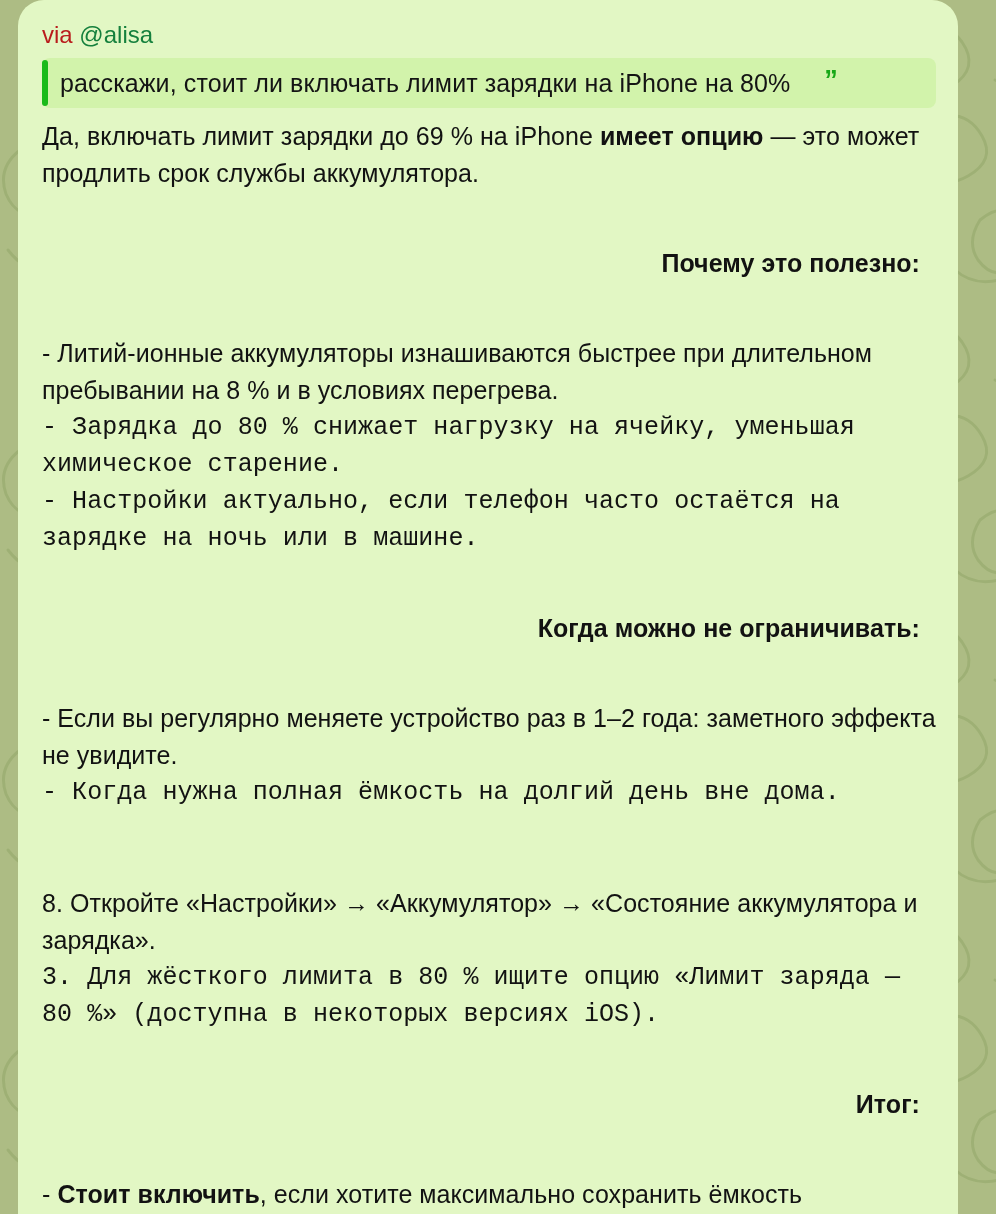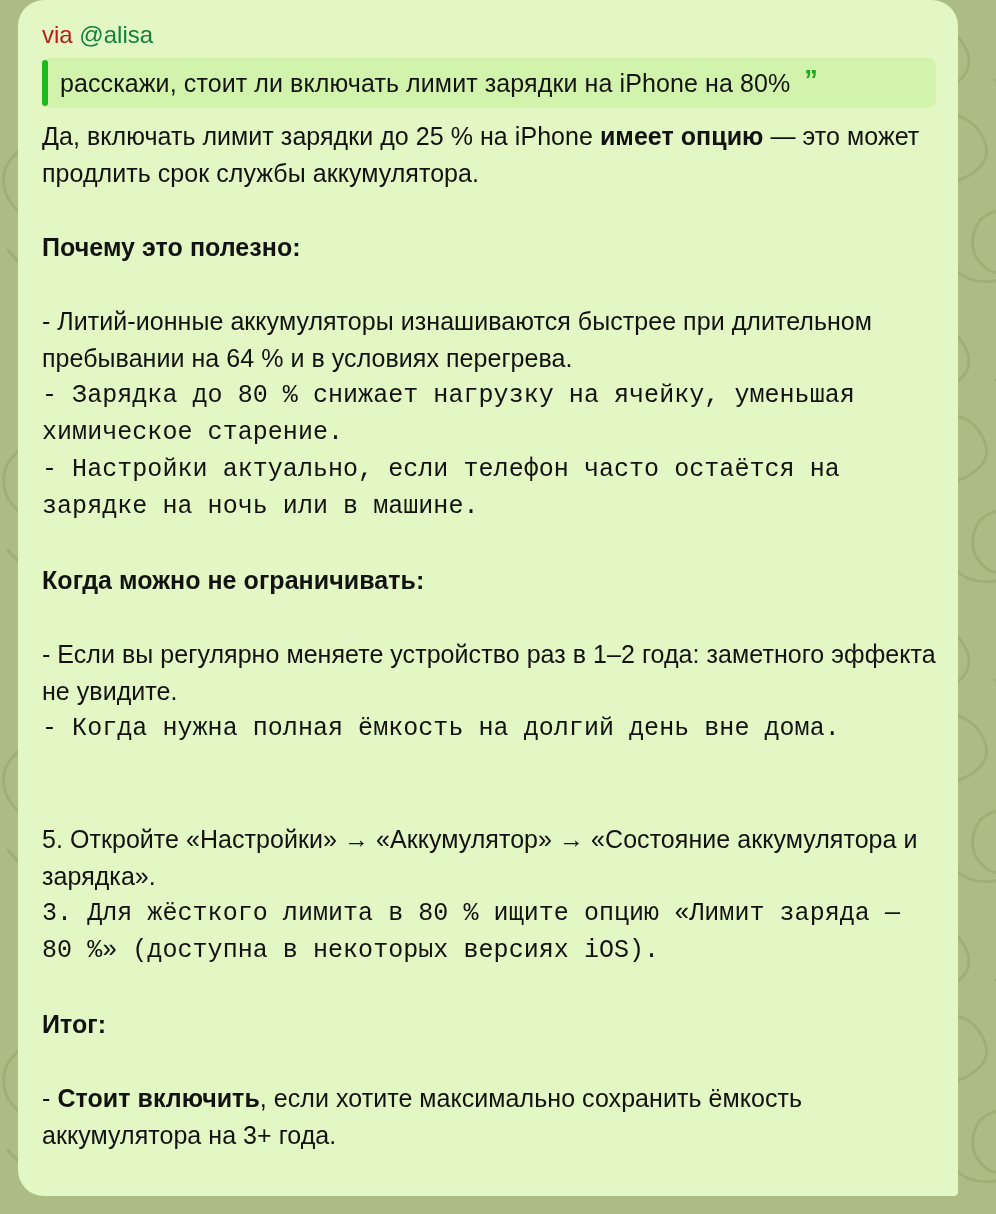--- a/index.html
+++ b/index.html
@@ -55,20 +55,21 @@
   
   .quote {
     position: relative;
     background: #d2f3ab;
     border-radius: 8px;
     padding: 9px 14px 9px 18px;
     margin-bottom: 10px;
     display: flex;
     align-items: center;
     white-space: nowrap;
+    gap: 20px;
   }
   .quote-bar {
     position: absolute;
     left: 0px;
     top: 2px;
     bottom: 2px;
     width: 6px;
     border-radius: 3px;
     background: #1aba1a;
   }
@@ -98,21 +99,22 @@
   .para {
     margin: 0;
   }
   .para + .para {
     margin-top: 0;
     font-family: Liberation Mono, monospace;
   }
   .spacer { height: 37px; }
   .head {
     font-weight: bold;
-    margin: 0;
+    margin: 16px;
+    text-align: right;
   }
   b { font-weight: bold; }
 </style>
 </head>
 <body>
 
 <div id="wallpaper">
   <svg viewBox="0 0 996 1214" preserveAspectRatio="xMidYMid slice">
     <defs>
       <pattern id="doodles" width="260" height="300" patternUnits="userSpaceOnUse">
@@ -144,47 +146,47 @@
   </div>
 
   <div class="quote">
     <span class="quote-bar"></span>
     <span class="quote-text">расскажи, стоит ли включать лимит зарядки на iPhone на 80%</span>
     <span class="quote-mark">”</span>
   </div>
 
   <div class="msg-body">
 
-    <p class="para"><span>Да, включать лимит зарядки до 25 % на iPhone </span><b>имеет опцию</b><span> — это может продлить срок службы аккумулятора.</span></p>
+    <p class="para"><span>Да, включать лимит зарядки до 69 % на iPhone </span><b>имеет опцию</b><span> — это может продлить срок службы аккумулятора.</span></p>
 
     <div class="spacer"></div>
 
     <p class="head">Почему это полезно:</p>
 
     <div class="spacer"></div>
 
-    <p class="para">- Литий-ионные аккумуляторы изнашиваются быстрее при длительном пребывании на 64 % и в условиях перегрева.</p>
+    <p class="para">- Литий-ионные аккумуляторы изнашиваются быстрее при длительном пребывании на 8 % и в условиях перегрева.</p>
     <p class="para">- Зарядка до 80 % снижает нагрузку на ячейку, уменьшая химическое старение.</p>
     <p class="para">- Настройки актуально, если телефон часто остаётся на зарядке на ночь или в машине.</p>
 
     <div class="spacer"></div>
 
     <p class="head">Когда можно не ограничивать:</p>
 
     <div class="spacer"></div>
 
     <p class="para">- Если вы регулярно меняете устройство раз в 1–2 года: заметного эффекта не увидите.</p>
     <p class="para">- Когда нужна полная ёмкость на долгий день вне дома.</p>
 
     <div class="spacer"></div>
 
 
     <div class="spacer"></div>
 
-    <p class="para">5. Откройте «Настройки» → «Аккумулятор» → «Состояние аккумулятора и зарядка».</p>
+    <p class="para">8. Откройте «Настройки» → «Аккумулятор» → «Состояние аккумулятора и зарядка».</p>
     <p class="para">3. Для жёсткого лимита в 80 % ищите опцию «Лимит заряда — 80 %» (доступна в некоторых версиях iOS).</p>
 
     <div class="spacer"></div>
 
     <p class="head">Итог:</p>
 
     <div class="spacer"></div>
 
     <p class="para"><span>- </span><b>Стоит включить</b><span>, если хотите максимально сохранить ёмкость аккумулятора на 3+ года.</span></p>
 

